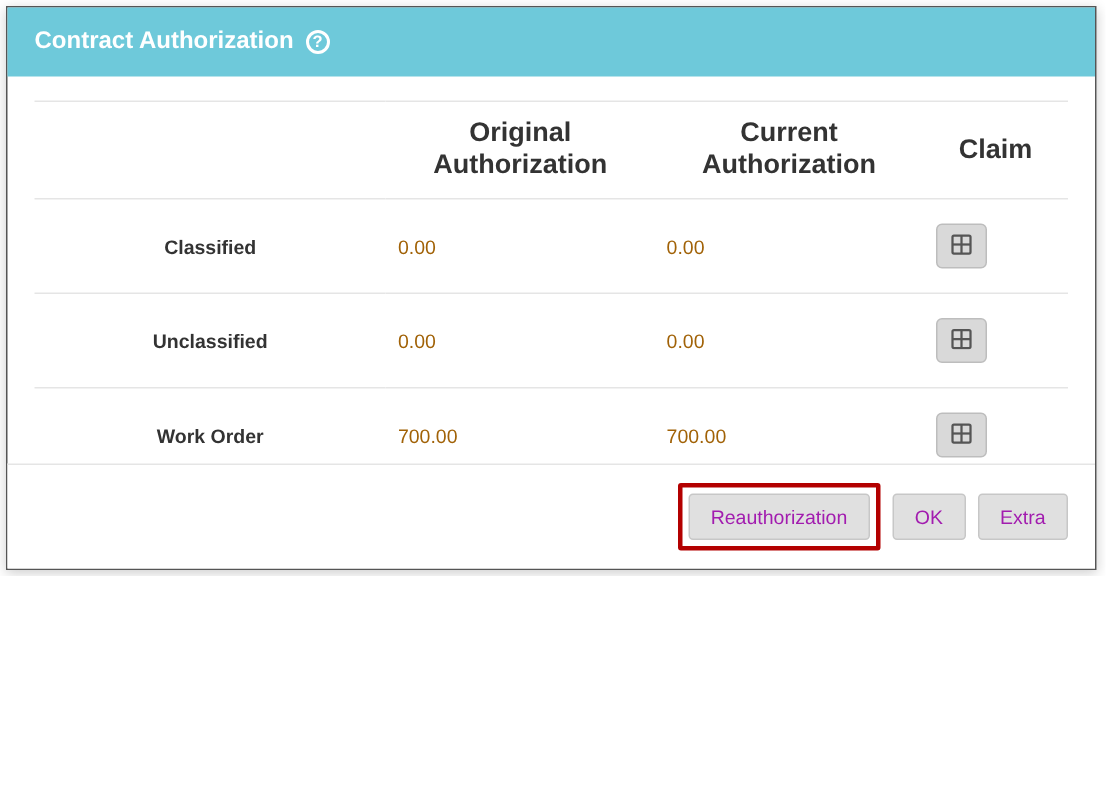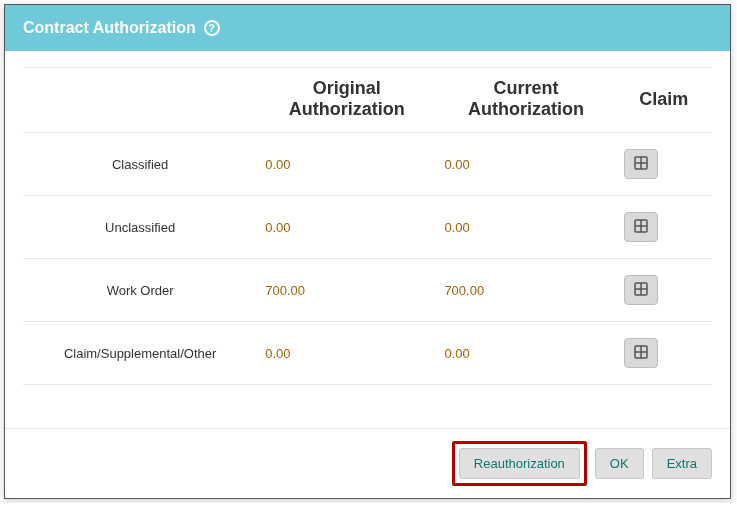--- a/index.html
+++ b/index.html
@@ -7,21 +7,21 @@
   body {
     font-family: "Segoe UI", "Helvetica Neue", Arial, sans-serif;
     background: #fff;
     padding: 4px;
     width: 737px;
   }
   .dialog {
     border: 1px solid #555;
     box-shadow: 0 2px 8px rgba(0,0,0,0.2);
     width: 727px;
-    height: 495px;
+    height: 376px;
     position: relative;
     background: #fff;
   }
   .dialog-header {
     background: #6ec9da;
     color: #fff;
     font-weight: 700;
     font-size: 16px;
     padding: 14px 18px;
     display: flex;
@@ -61,21 +61,21 @@
   table.auth-table thead th.row-label-col { text-align: left; }
   table.auth-table tbody td {
     border-bottom: 1px solid #e5e5e5;
     padding: 16px 8px;
     font-size: 13px;
     color: #a16207;
     text-align: left;
     vertical-align: middle;
   }
   table.auth-table tbody td.row-label {
-    font-weight: 400;
+    font-weight: 700;
     text-align: center;
     color: #333;
   }
   col.col-label { width: 34%; }
   col.col-orig  { width: 26%; }
   col.col-curr  { width: 26%; }
   col.col-view  { width: 14%; }
   .view-btn {
     display: inline-flex;
     align-items: center;
@@ -99,21 +99,21 @@
     gap: 8px;
     align-items: center;
     background: #fff;
   }
   .btn {
     background: #e0e0e0;
     border: 1px solid #c7c7c7;
     border-radius: 3px;
     padding: 7px 14px;
     font-size: 13px;
-    color: #0f766e;
+    color: #a21caf;
     cursor: pointer;
     font-family: inherit;
   }
   .highlight-wrap {
     border: 3px solid #b30000;
     padding: 4px;
     border-radius: 2px;
     display: inline-flex;
   }
 </style>

